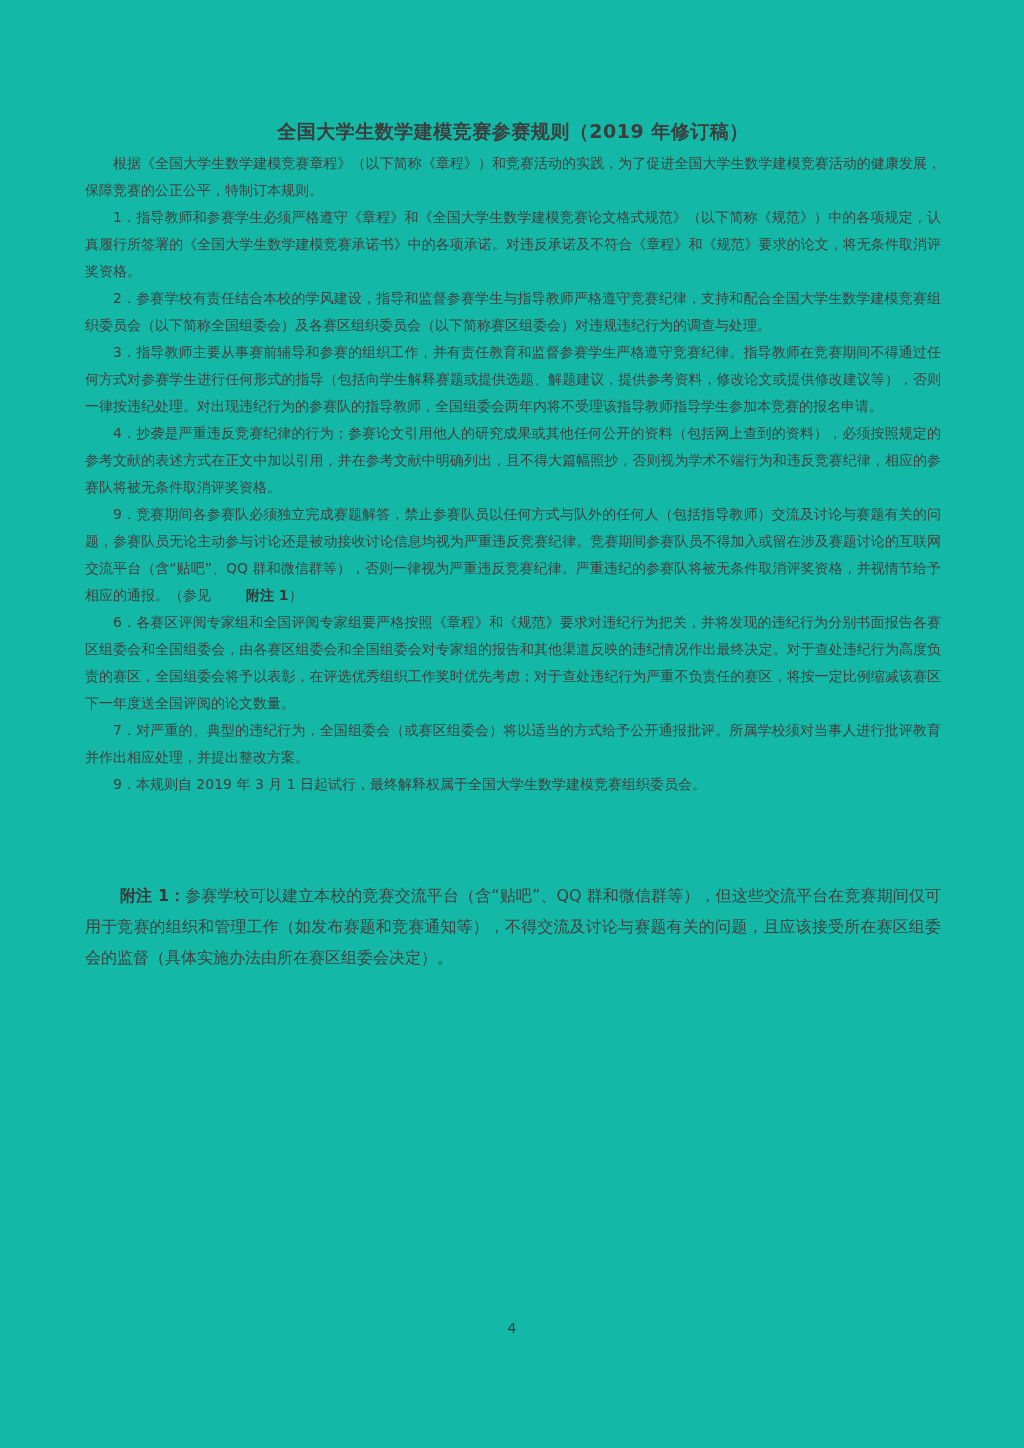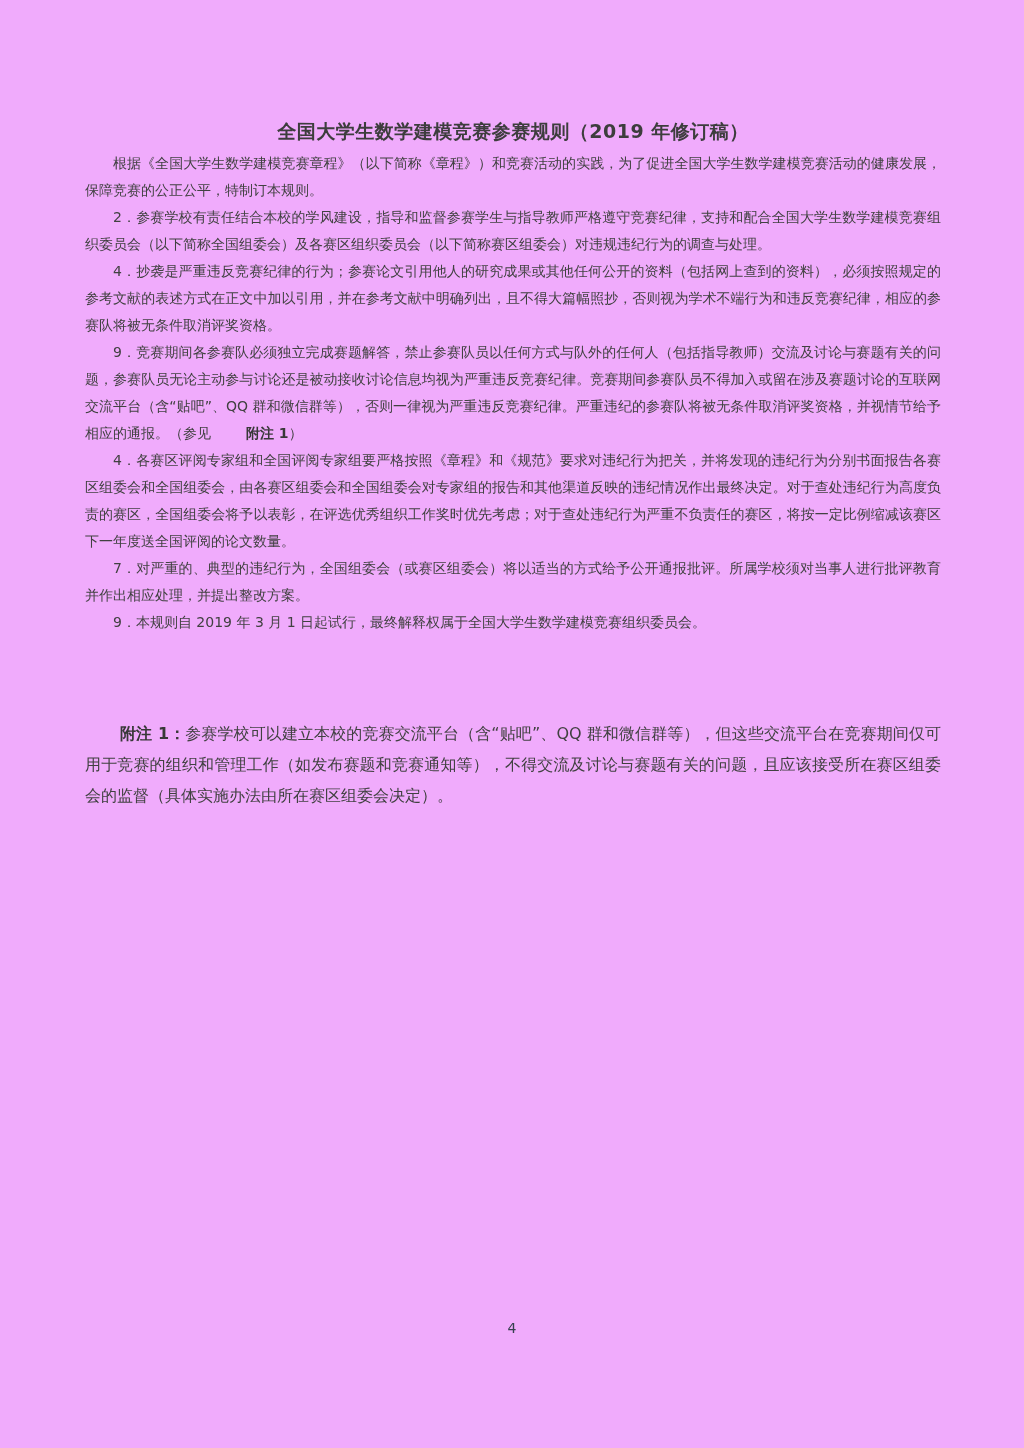--- a/index.html
+++ b/index.html
@@ -4,21 +4,21 @@
 <style>
   html, body {
     margin: 0;
     padding: 0;
     background: #ffffff;
   }
   .page {
     position: relative;
     width: 1024px;
     height: 1448px;
-    background: #f0abfc;
+    background: #14b8a6;
     font-family: "DejaVu Sans", "Liberation Sans", sans-serif;
     color: #414141;
     box-sizing: border-box;
     overflow: hidden;
   }
   .content {
     position: absolute;
     left: 85px;
     top: 118px;
     width: 856px;
@@ -66,24 +66,26 @@
 </style>
 </head>
 <body>
 
 <div class="page">
   <div class="content">
     <h1 class="doc-title">全国大学生数学建模竞赛参赛规则（2019 年修订稿）</h1>
 
     <div class="paragraphs">
         <p><span>根据《全国大学生数学建模竞赛章程》（以下简称《章程》）和竞赛活动的实践，为了促进全国大学生数学建模竞赛活动的健康发展，保障竞赛的公正公平，特制订本规则。</span></p>
+        <p><span>1．指导教师和参赛学生必须严格遵守《章程》和《全国大学生数学建模竞赛论文格式规范》（以下简称《规范》）中的各项规定，认真履行所签署的《全国大学生数学建模竞赛承诺书》中的各项承诺。对违反承诺及不符合《章程》和《规范》要求的论文，将无条件取消评奖资格。</span></p>
         <p><span>2．参赛学校有责任结合本校的学风建设，指导和监督参赛学生与指导教师严格遵守竞赛纪律，支持和配合全国大学生数学建模竞赛组织委员会（以下简称全国组委会）及各赛区组织委员会（以下简称赛区组委会）对违规违纪行为的调查与处理。</span></p>
+        <p><span>3．指导教师主要从事赛前辅导和参赛的组织工作，并有责任教育和监督参赛学生严格遵守竞赛纪律。指导教师在竞赛期间不得通过任何方式对参赛学生进行任何形式的指导（包括向学生解释赛题或提供选题、解题建议，提供参考资料，修改论文或提供修改建议等），否则一律按违纪处理。对出现违纪行为的参赛队的指导教师，全国组委会两年内将不受理该指导教师指导学生参加本竞赛的报名申请。</span></p>
         <p><span>4．抄袭是严重违反竞赛纪律的行为；参赛论文引用他人的研究成果或其他任何公开的资料（包括网上查到的资料），必须按照规定的参考文献的表述方式在正文中加以引用，并在参考文献中明确列出，且不得大篇幅照抄，否则视为学术不端行为和违反竞赛纪律，相应的参赛队将被无条件取消评奖资格。</span></p>
         <p><span>9．竞赛期间各参赛队必须独立完成赛题解答，禁止参赛队员以任何方式与队外的任何人（包括指导教师）交流及讨论与赛题有关的问题，参赛队员无论主动参与讨论还是被动接收讨论信息均视为严重违反竞赛纪律。竞赛期间参赛队员不得加入或留在涉及赛题讨论的互联网交流平台（含“贴吧”、QQ 群和微信群等），否则一律视为严重违反竞赛纪律。严重违纪的参赛队将被无条件取消评奖资格，并视情节给予相应的通报。（参见</span><b>附注 1</b><span>）</span></p>
-        <p><span>4．各赛区评阅专家组和全国评阅专家组要严格按照《章程》和《规范》要求对违纪行为把关，并将发现的违纪行为分别书面报告各赛区组委会和全国组委会，由各赛区组委会和全国组委会对专家组的报告和其他渠道反映的违纪情况作出最终决定。对于查处违纪行为高度负责的赛区，全国组委会将予以表彰，在评选优秀组织工作奖时优先考虑；对于查处违纪行为严重不负责任的赛区，将按一定比例缩减该赛区下一年度送全国评阅的论文数量。</span></p>
+        <p><span>6．各赛区评阅专家组和全国评阅专家组要严格按照《章程》和《规范》要求对违纪行为把关，并将发现的违纪行为分别书面报告各赛区组委会和全国组委会，由各赛区组委会和全国组委会对专家组的报告和其他渠道反映的违纪情况作出最终决定。对于查处违纪行为高度负责的赛区，全国组委会将予以表彰，在评选优秀组织工作奖时优先考虑；对于查处违纪行为严重不负责任的赛区，将按一定比例缩减该赛区下一年度送全国评阅的论文数量。</span></p>
         <p><span>7．对严重的、典型的违纪行为，全国组委会（或赛区组委会）将以适当的方式给予公开通报批评。所属学校须对当事人进行批评教育并作出相应处理，并提出整改方案。</span></p>
         <p><span>9．本规则自 2019 年 3 月 1 日起试行，最终解释权属于全国大学生数学建模竞赛组织委员会。</span></p>
       </div>
 
     <div class="note">
         <div><b>附注 1：</b><span>参赛学校可以建立本校的竞赛交流平台（含“贴吧”、QQ 群和微信群等），但这些交流平台在竞赛期间仅可用于竞赛的组织和管理工作（如发布赛题和竞赛通知等），不得交流及讨论与赛题有关的问题，且应该接受所在赛区组委会的监督（具体实施办法由所在赛区组委会决定）。</span></div>
       </div>
   </div>
 
   <div class="page-number">4</div>

